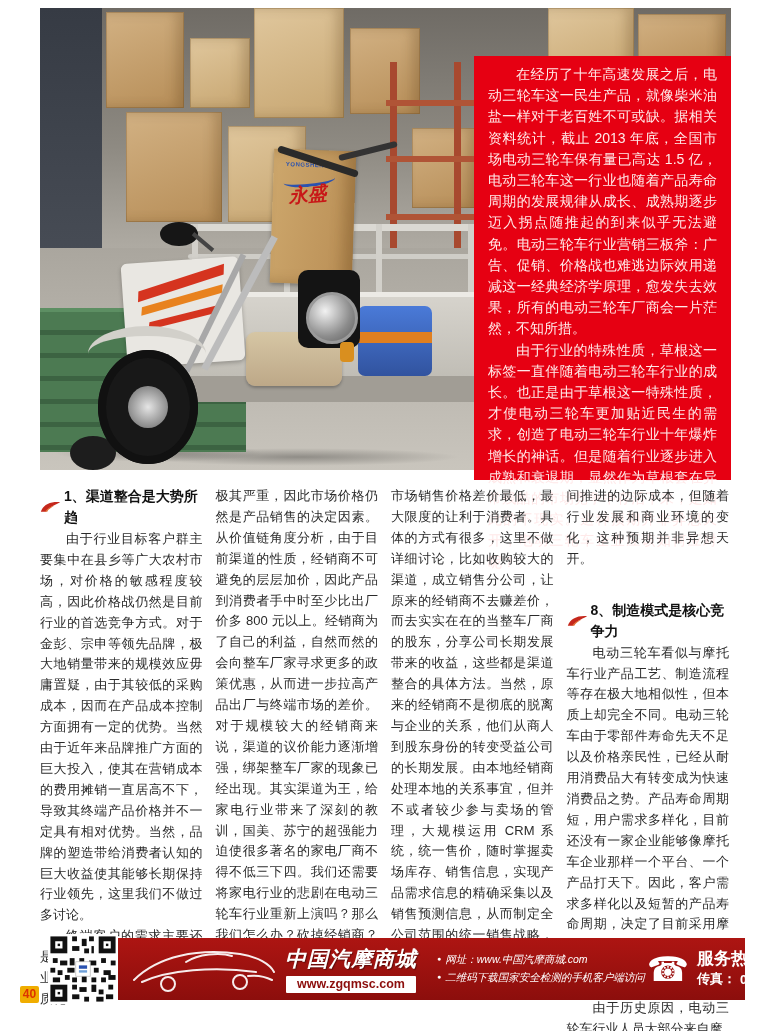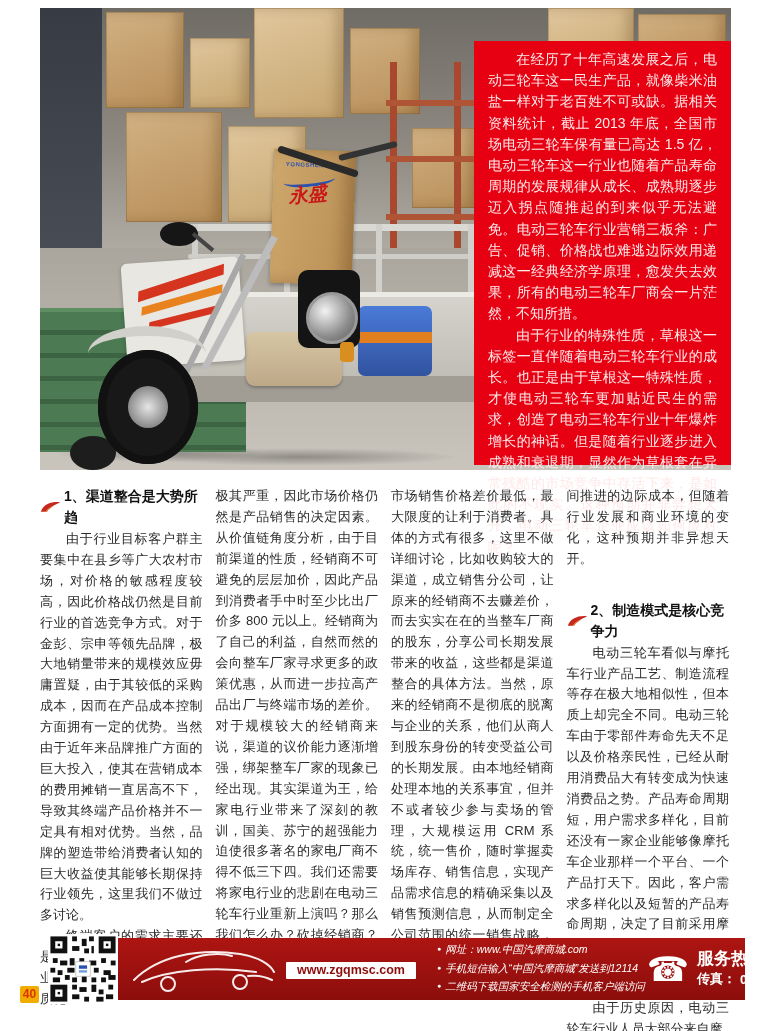--- a/index.html
+++ b/index.html
@@ -53,21 +53,21 @@
   .decal1{left:96px;top:270px;width:90px;height:10px;background:#d5341f;transform:rotate(-18deg) skewX(-20deg);}
   .decal2{left:100px;top:288px;width:84px;height:8px;background:#e8821e;transform:rotate(-16deg) skewX(-20deg);}
   .decal3{left:108px;top:306px;width:70px;height:7px;background:#d5341f;transform:rotate(-14deg) skewX(-20deg);}
   .fork1{left:196px;top:220px;width:7px;height:150px;background:#bcbcbc;transform:rotate(28deg);}
   .fork2{left:172px;top:240px;width:6px;height:130px;background:#a8a8a8;transform:rotate(26deg);}
   .w-out{left:58px;top:342px;width:100px;height:114px;border-radius:50%;background:#181818;box-shadow:inset 0 0 0 8px #111;}
   .w-hub{left:88px;top:378px;width:40px;height:42px;border-radius:50%;background:radial-gradient(circle,#e5e5e5,#8a8a8a 70%);}
   .w-fender{left:48px;top:318px;width:118px;height:46px;border-radius:50%;border-top:10px solid #d2d0ca;background:transparent;}
 
   
-  .redbox{position:absolute;left:474px;top:41px;width:257px;height:424px;background:#e60012;
+  .redbox{position:absolute;left:474px;top:56px;width:257px;height:424px;background:#e60012;
           box-sizing:border-box;padding:8px 14px 0 14px;}
   .intro-para{margin:0;color:#ffe9e9;font-size:14px;line-height:21.2px;text-align:justify;text-indent:2em;}
 
   
   .columns{position:absolute;left:40px;top:486px;width:689px;display:flex;gap:13px;}
   .col{flex:1;min-width:0;}
   .col-heading{margin:0 0 1px 0;font-size:14px;font-weight:bold;color:#111;line-height:21px;display:flex;align-items:center;gap:3px;}
   .col-heading .swoosh{flex:0 0 auto;display:inline-flex;}
   .col-para{margin:0;font-size:13px;line-height:20.9px;text-align:justify;color:#2b2b2b;}
   .col-para.indent{text-indent:2em;}
@@ -207,21 +207,21 @@
       <div class="col">
         <p class="col-para">间推进的边际成本，但随着行业发展和商业环境的变化，这种预期并非异想天开。</p>
         <div class="gap"></div>
         <h3 class="col-heading">
           <span class="swoosh">
             <svg viewBox="0 0 26 14" width="21" height="12">
               <path d="M1,13 C4,4 13,0 25,1 C17,5 10,8 7,13 Z" fill="#c5281c"></path>
               <path d="M6,13 C9,9 13,6 18,5 C13,8 10,10 9,13 Z" fill="#e06a30"></path>
             </svg>
           </span>
-          <span>2、制造模式是核心竞争力</span>
+          <span>8、制造模式是核心竞争力</span>
         </h3>
         <p class="col-para indent">电动三轮车看似与摩托车行业产品工艺、制造流程等存在极大地相似性，但本质上却完全不同。电动三轮车由于零部件寿命先天不足以及价格亲民性，已经从耐用消费品大有转变成为快速消费品之势。产品寿命周期短，用户需求多样化，目前还没有一家企业能够像摩托车企业那样一个平台、一个产品打天下。因此，客户需求多样化以及短暂的产品寿命周期，决定了目前采用摩托车生产制造模式对电动三轮车产品的需求满足的不适应性。</p>
         <p class="col-para indent">由于历史原因，电动三轮车行业人员大部分来自摩</p>
       </div>
     </div>
 
   <div class="page-badge">40</div>
 
   <svg class="qr" viewBox="0 0 29 29">
     <rect x="0" y="0" width="29" height="29" fill="#fff"></rect>
@@ -284,30 +284,27 @@
       <g fill="none" stroke="#ffffff" stroke-width="2" stroke-linecap="round" opacity=".92">
         <path d="M6,38 C30,14 70,6 112,12 C130,15 142,22 146,30"></path>
         <path d="M14,40 C40,28 86,24 128,30"></path>
         <path d="M58,20 C70,12 92,10 104,14"></path>
         <circle cx="40" cy="42" r="7"></circle>
         <circle cx="112" cy="40" r="7"></circle>
         <path d="M120,34 C130,33 138,35 144,38"></path>
       </g>
     </svg>
     <div class="brand-wrap">
+      <div class="brand">中国汽摩商城</div>
       <div class="brand-url">www.zgqmsc.com</div>
     </div>
     <div class="bullets">
         <div class="bullet-line">
           <span class="bullet-dot">●</span>
           <span>网址：www.中国汽摩商城.com</span>
-        </div>
-        <div class="bullet-line">
-          <span class="bullet-dot">●</span>
-          <span>手机短信输入“中国汽摩商城”发送到12114</span>
         </div>
         <div class="bullet-line">
           <span class="bullet-dot">●</span>
           <span>二维码下载国家安全检测的手机客户端访问</span>
         </div>
       </div>
     <div class="phone-icon">☎</div>
     <div class="hotline">
       <div class="hl-row1">
         <span class="hl-label">

